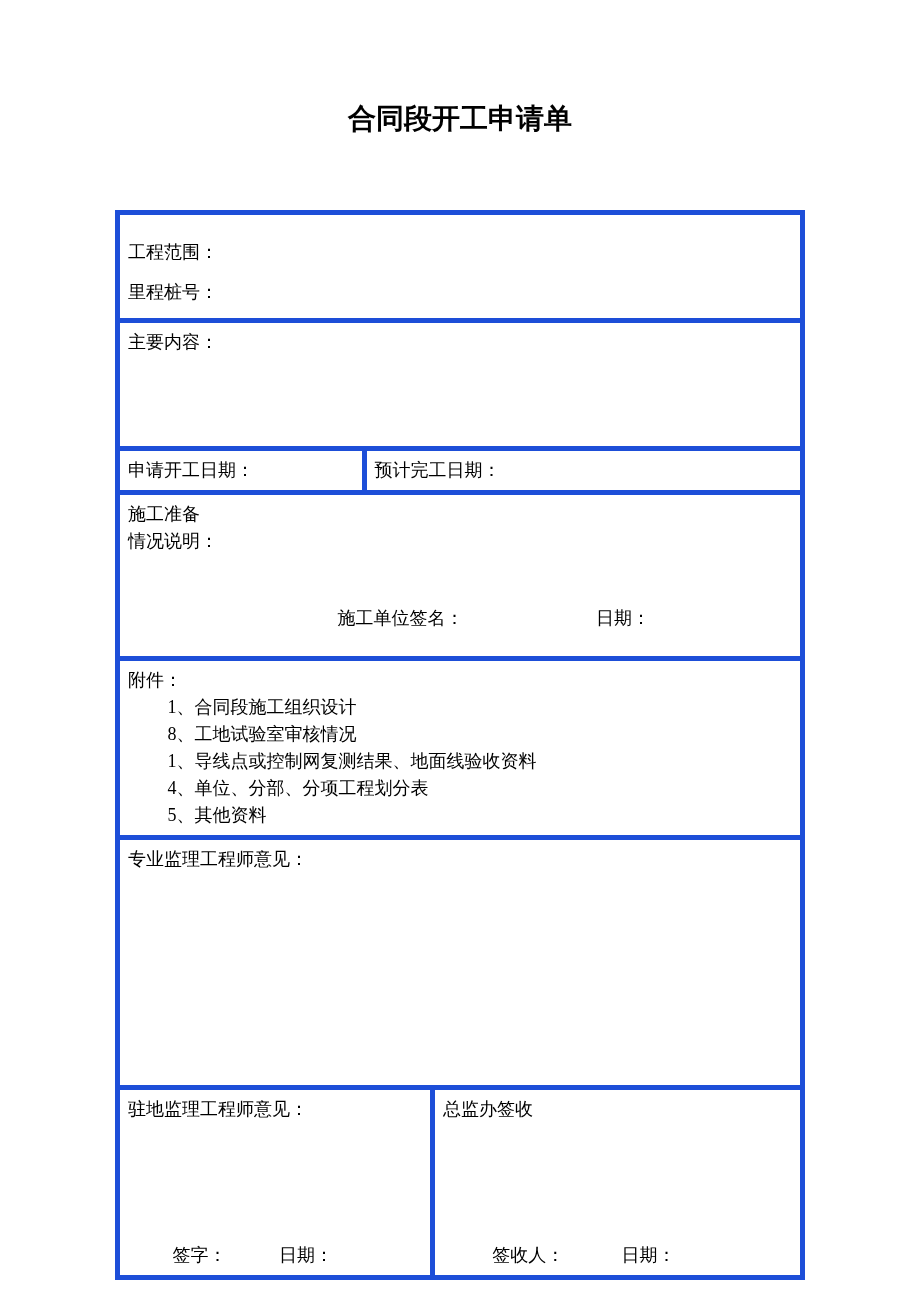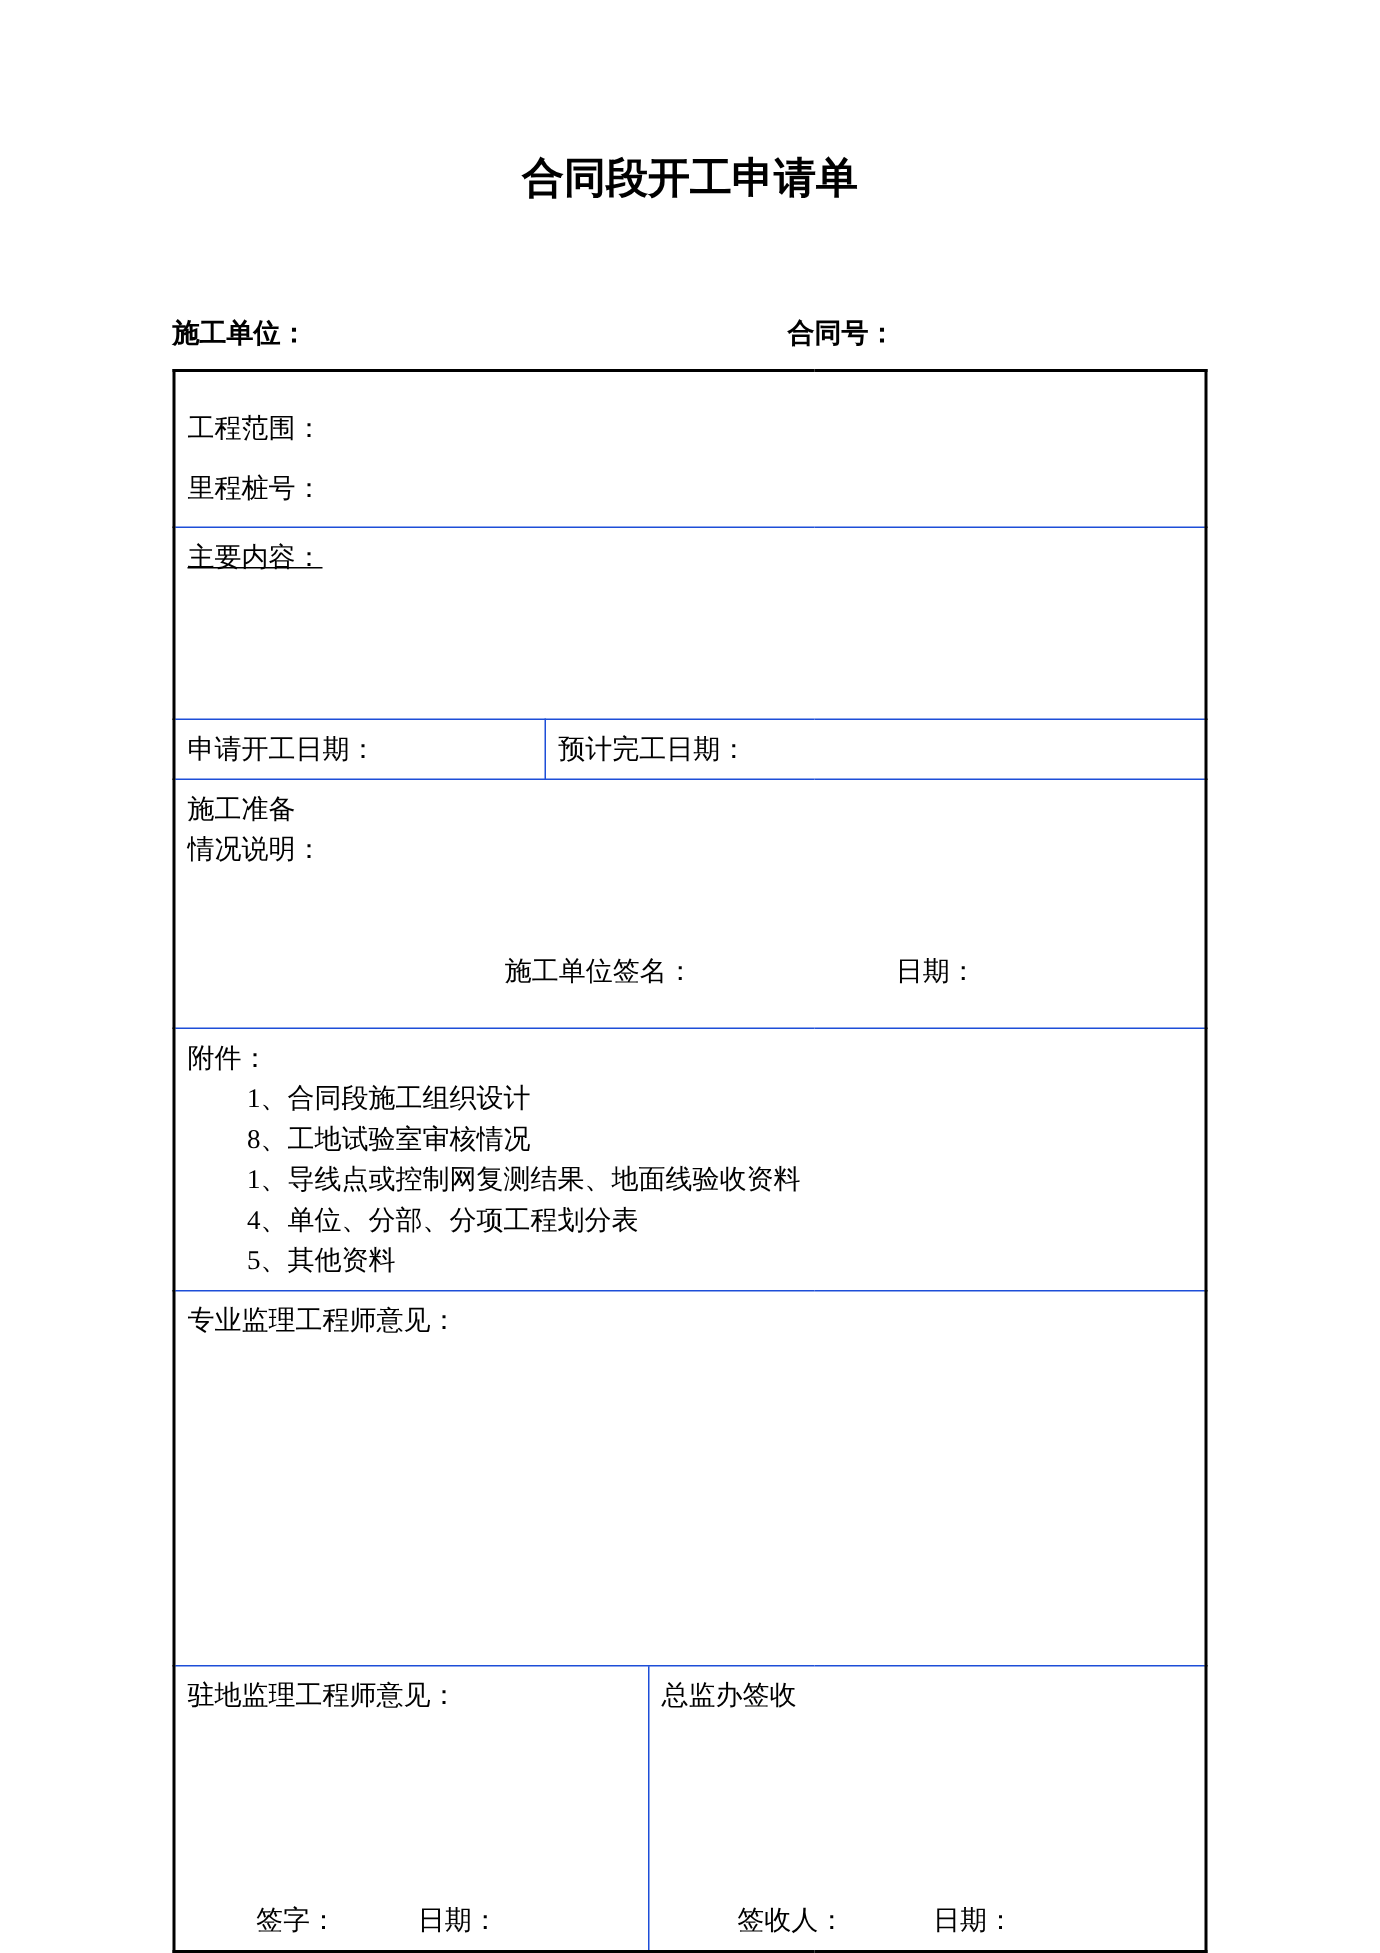--- a/index.html
+++ b/index.html
@@ -41,27 +41,27 @@
       position: relative;
       top: -2px;
     }
     table.form {
       width: 100%;
       border-collapse: collapse;
       border: 2px solid #000;
       table-layout: fixed;
     }
     table.form td {
-      border: 1px solid #1d4ed8;
+      border: 5px solid #1d4ed8;
       padding: 6px 8px;
       vertical-align: top;
       line-height: 1.5;
     }
     .range-cell { height: 84px; padding-top: 18px !important; line-height: 2.2 !important; }
-    .main-content-cell { height: 128px; text-decoration: underline; }
+    .main-content-cell { height: 128px; }
     .date-cell { height: 40px; vertical-align: middle !important; margin-left: 16px; }
     .prep-cell { height: 166px; position: relative; }
     .prep-sign-row {
       position: absolute;
       bottom: 24px;
       left: 0;
       width: 100%;
       display: flex;
     }
     .prep-sign-row .col1 { width: 32%; }
@@ -81,24 +81,20 @@
     }
     .re-sign-row .a { flex: 1; text-align: center; }
     .re-sign-row .b { flex: 1; text-align: left; padding-left: 8px; }
   </style>
 </head>
 <body>
 
 <div class="title">合同段开工申请单</div>
 
 <div class="header-rows">
-  <div class="header-row">
-    <div class="left">施工单位：</div>
-    <div class="right">合同号：</div>
-  </div>
 </div>
 
 <table class="form">
   <colgroup>
     <col style="width:36%">
     <col style="width:10%">
     <col style="width:16%">
     <col style="width:18%">
     <col style="width:20%">
   </colgroup>

